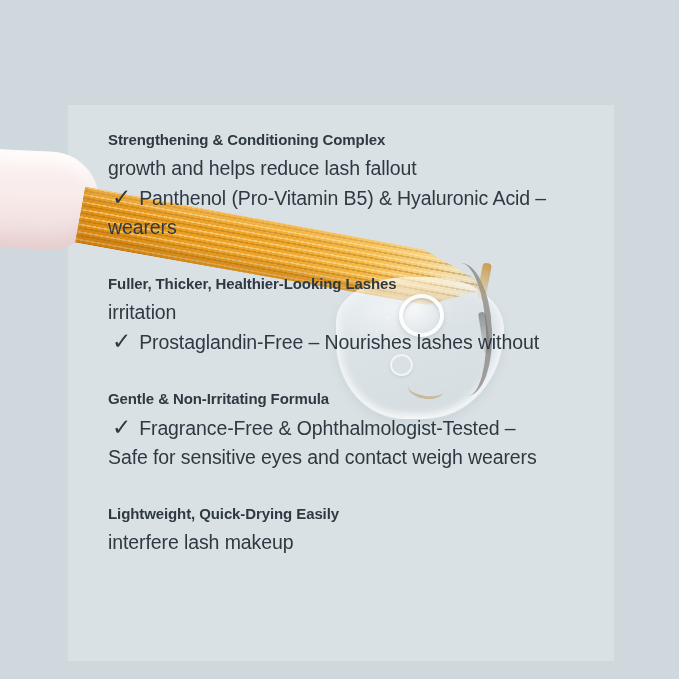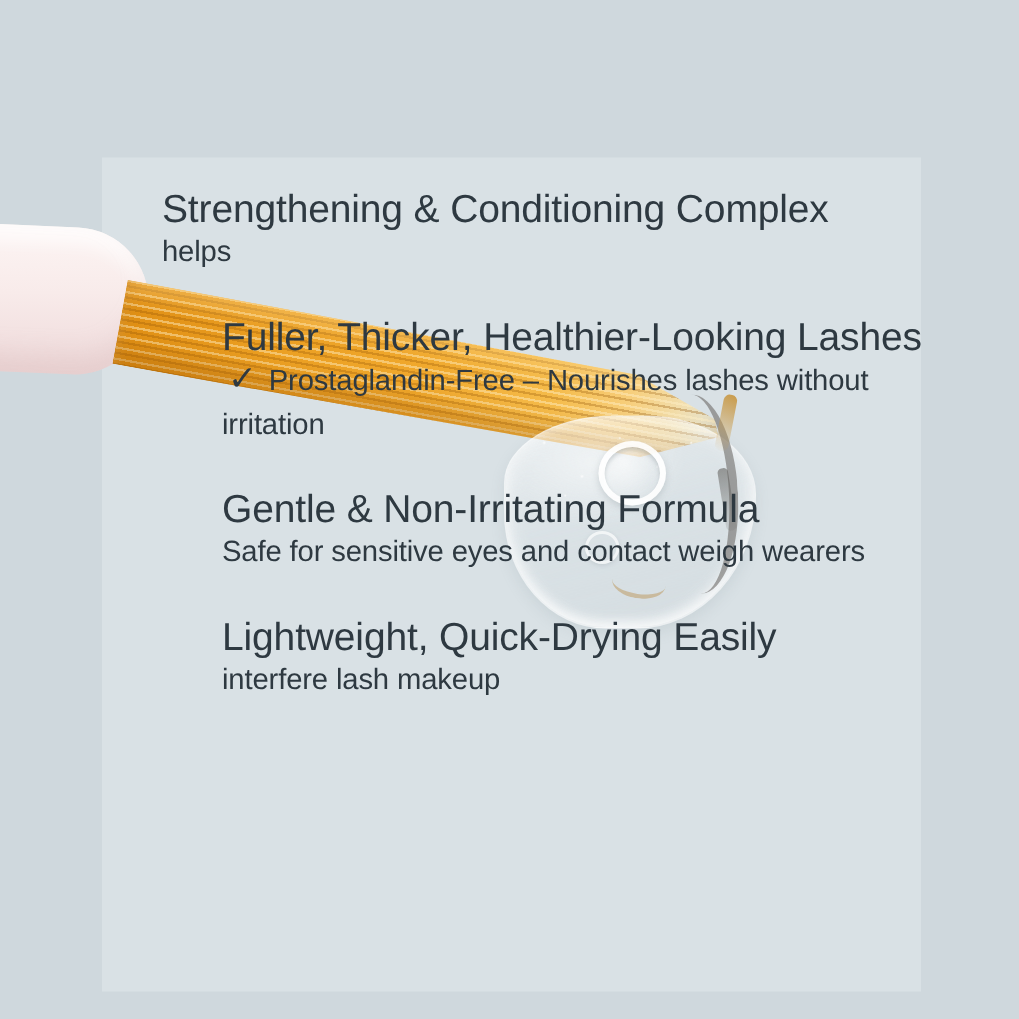--- a/index.html
+++ b/index.html
@@ -107,25 +107,25 @@
     transform: rotate(8deg);
   }
 
   
   .content {
     position: absolute; left: 68px; top: 105px; width: 546px; height: 556px;
     box-sizing: border-box;
     padding: 20px 26px 20px 40px;
     z-index: 3;
   }
-  .text-section + .text-section { margin-top: 27px; margin-left: 40px; }
+  .text-section + .text-section { margin-top: 27px; }
   .heading {
     margin: 0;
-    font-size: 26px; line-height: 29px;
-    font-weight: 400;
+    font-size: 15px; line-height: 29px;
+    font-weight: 700;
     letter-spacing: -0.1px;
     white-space: nowrap;
     color: var(--text-color, #2e3941);
   }
   .line {
     font-size: 19.5px; line-height: 29px;
     letter-spacing: -0.1px;
     white-space: nowrap;
   }
   .check {
@@ -151,35 +151,38 @@
     <div class="gel-bubble-large"></div>
     <div class="gel-bubble-small"></div>
     <div class="lash-streak"></div>
     <div class="streak-curl"></div>
   </div>
 
   <div class="content">
   <section class="text-section">
     <h2 class="heading">Strengthening &amp; Conditioning Complex</h2>
     <div class="lines">
-          <div class="line">helps</div>
+          <div class="line">growth and helps reduce lash fallout</div>
+          <div class="line"><span class="check">✓</span>Panthenol (Pro-Vitamin B5) &amp; Hyaluronic Acid –</div>
+          <div class="line">wearers</div>
         </div>
   </section>
 
   <section class="text-section">
     <h2 class="heading">Fuller, Thicker, Healthier-Looking Lashes</h2>
     <div class="lines">
+          <div class="line">irritation</div>
           <div class="line"><span class="check">✓</span>Prostaglandin-Free – Nourishes lashes without</div>
-          <div class="line">irritation</div>
         </div>
   </section>
 
   <section class="text-section">
     <h2 class="heading">Gentle &amp; Non-Irritating Formula</h2>
     <div class="lines">
+          <div class="line"><span class="check">✓</span>Fragrance-Free &amp; Ophthalmologist-Tested –</div>
           <div class="line">Safe for sensitive eyes and contact weigh wearers</div>
         </div>
   </section>
 
   <section class="text-section">
     <h2 class="heading">Lightweight, Quick-Drying Easily</h2>
     <div class="lines">
           <div class="line">interfere lash makeup</div>
         </div>
   </section>

